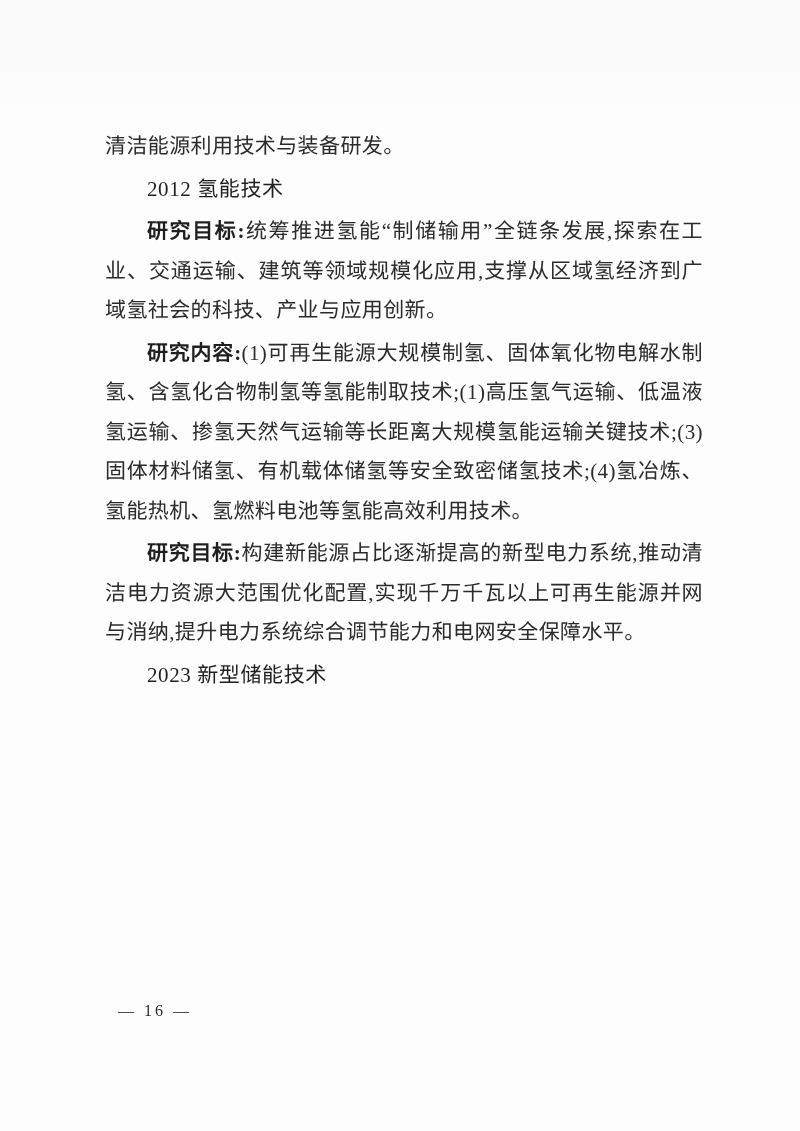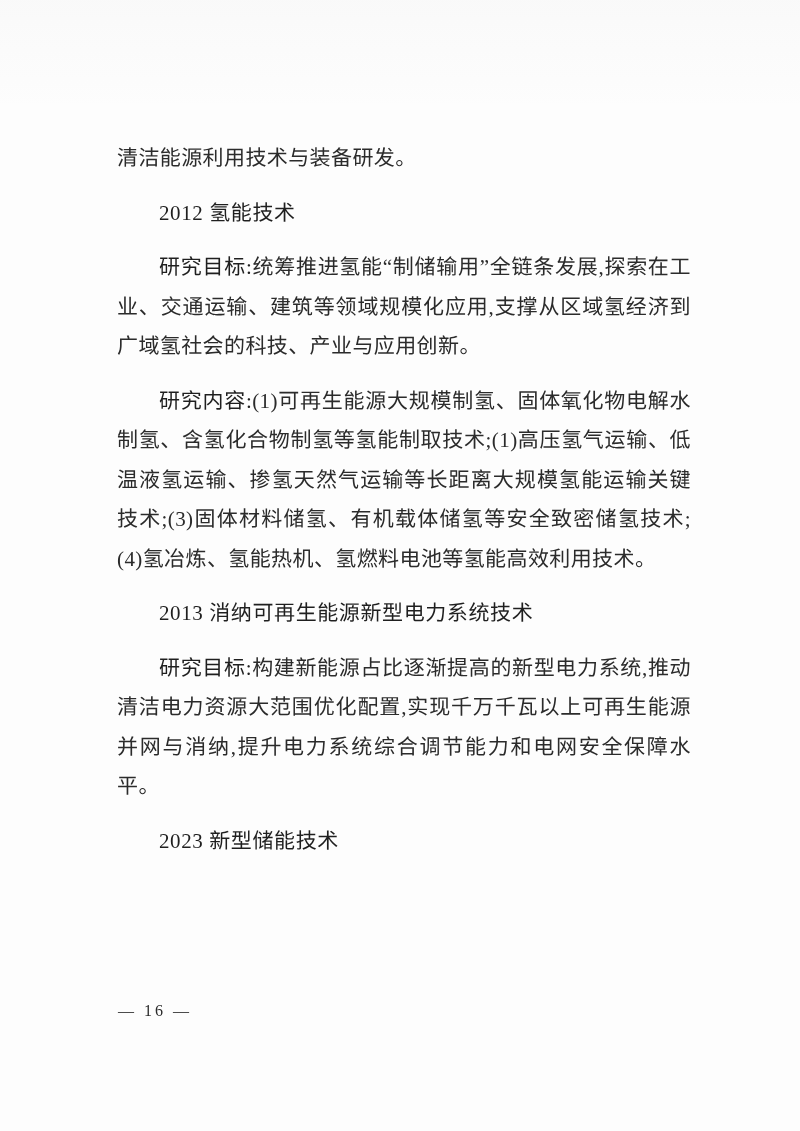--- a/index.html
+++ b/index.html
@@ -34,35 +34,35 @@
     left: 102px;
     top: 124px;
     width: 604px;
     color: #2b2b2b;
     font-size: 21px;
     line-height: 39.5px;
     text-align: justify;
     letter-spacing: 0.4px;
   }
   .doc-body p {
-    margin: 15px;
+    margin: 3px;
   }
   .doc-body p.indent {
     text-indent: 2em;
   }
   .doc-body p.heading {
     font-weight: normal;
     color: #1f1f1f;
     text-indent: 2em;
     margin-top: 2px;
     margin-bottom: 1px;
     letter-spacing: 0.6px;
   }
   .doc-body .para-label {
-    font-weight: normal;
+    font-weight: bold;
     color: #1f1f1f;
   }
   .page-number {
     position: absolute;
     left: 118px;
     top: 999px;
     font-size: 16px;
     line-height: 24px;
     color: #2b2b2b;
     letter-spacing: 3px;
@@ -72,19 +72,18 @@
 <body>
 
 <main class="page">
   <div class="scan-artifact"></div>
 
   <section class="doc-body" id="paragraphs">
       <p class="">清洁能源利用技术与装备研发。</p>
       <p class="heading">2012  氢能技术</p>
       <p class="indent"><span class="para-label">研究目标:</span>统筹推进氢能“制储输用”全链条发展,探索在工业、交通运输、建筑等领域规模化应用,支撑从区域氢经济到广域氢社会的科技、产业与应用创新。</p>
       <p class="indent"><span class="para-label">研究内容:</span>(1)可再生能源大规模制氢、固体氧化物电解水制氢、含氢化合物制氢等氢能制取技术;(1)高压氢气运输、低温液氢运输、掺氢天然气运输等长距离大规模氢能运输关键技术;(3)固体材料储氢、有机载体储氢等安全致密储氢技术;(4)氢冶炼、氢能热机、氢燃料电池等氢能高效利用技术。</p>
-      <p class="heading">2013  消纳可再生能源新型电力系统技术</p>
       <p class="indent"><span class="para-label">研究目标:</span>构建新能源占比逐渐提高的新型电力系统,推动清洁电力资源大范围优化配置,实现千万千瓦以上可再生能源并网与消纳,提升电力系统综合调节能力和电网安全保障水平。</p>
       <p class="heading">2023  新型储能技术</p>
     </section>
 
   <div class="page-number">— 16 —</div>
 </main>
 
 </body></html>

